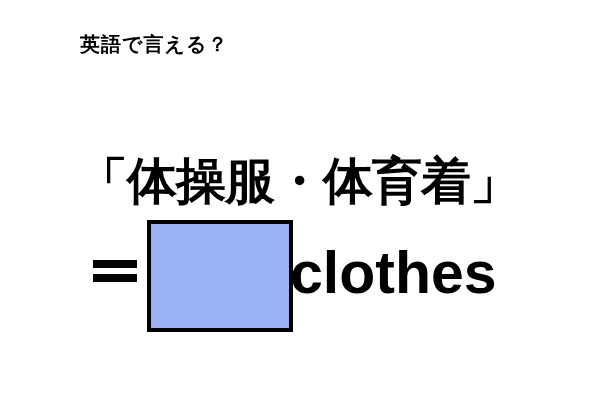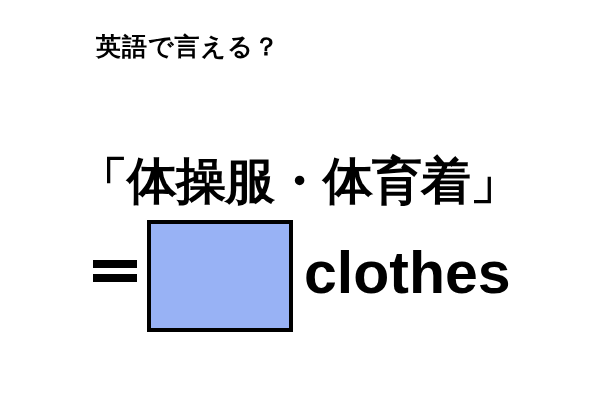--- a/index.html
+++ b/index.html
@@ -1,25 +1,25 @@
 <!DOCTYPE html>
 <html><head>
 <meta charset="utf-8">
 <style>
   html, body { margin:0; padding:0; }
   body { width:610px; height:400px; background:#ffffff; position:relative; overflow:hidden;
          font-family: "DejaVu Sans", "Liberation Sans", sans-serif; color:#000; }
-  .subtitle { position:absolute; left:96px; top:34px; font-size:25px; font-weight:bold; letter-spacing:1px; line-height:1; }
+  .subtitle { position:absolute; left:80px; top:34px; font-size:20px; font-weight:bold; letter-spacing:1px; line-height:1; }
   .term { position:absolute; left:78px; top:156px; font-size:50px; font-weight:bold; line-height:1; letter-spacing:-1px; white-space:nowrap; }
   .equals { position:absolute; left:93px; top:260px; width:44px; height:28px; }
   .equals .bar { position:absolute; left:0; width:44px; height:8px; background:#000; }
   .equals .bar.top { top:0; }
   .equals .bar.bottom { top:14px; }
   .answer-box { position:absolute; left:147px; top:220px; width:138px; height:104px; border:4px solid #000; background:#98b2f5; }
-  .suffix { position:absolute; left:304px; top:244px; font-family:"Liberation Sans", sans-serif; font-size:59px; font-weight:bold; line-height:1; }
+  .suffix { position:absolute; left:290px; top:244px; font-family:"Liberation Sans", sans-serif; font-size:59px; font-weight:bold; line-height:1; }
 </style>
 </head>
 <body>
 
 <div class="subtitle">英語で言える？</div>
 
 <div class="term">「体操服・体育着」</div>
 
 <div class="equals">
   <div class="bar top"></div>

